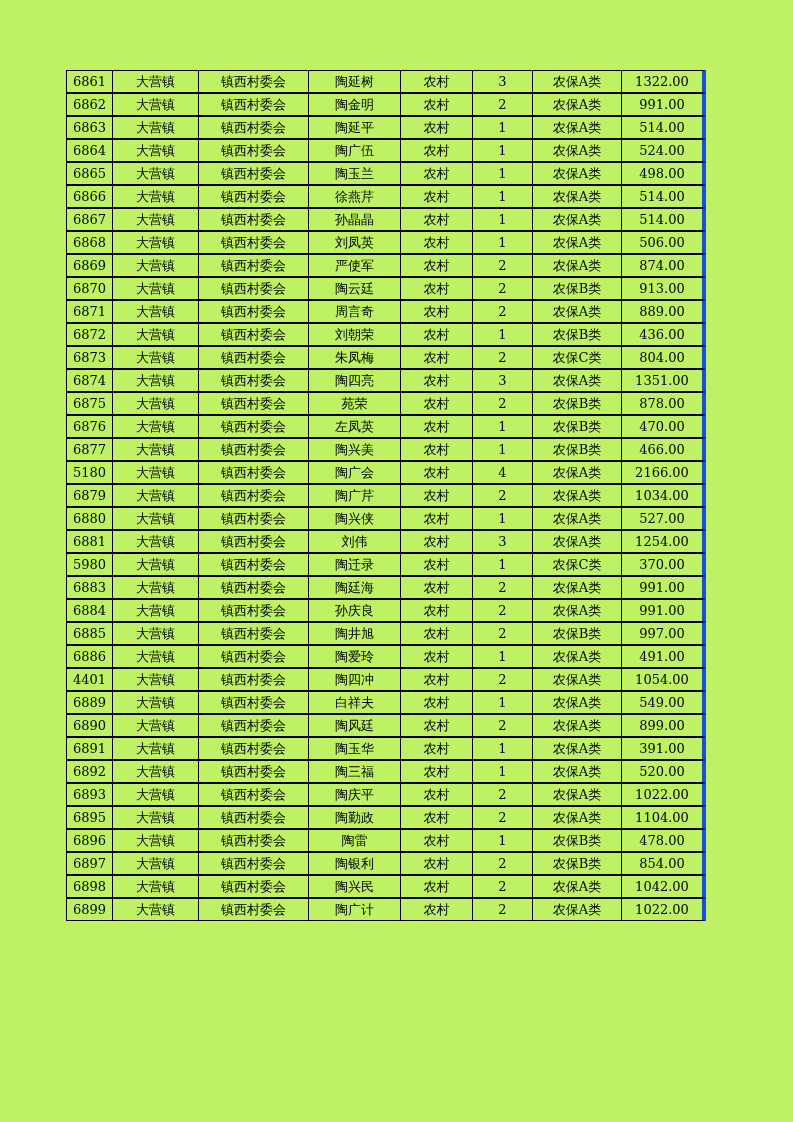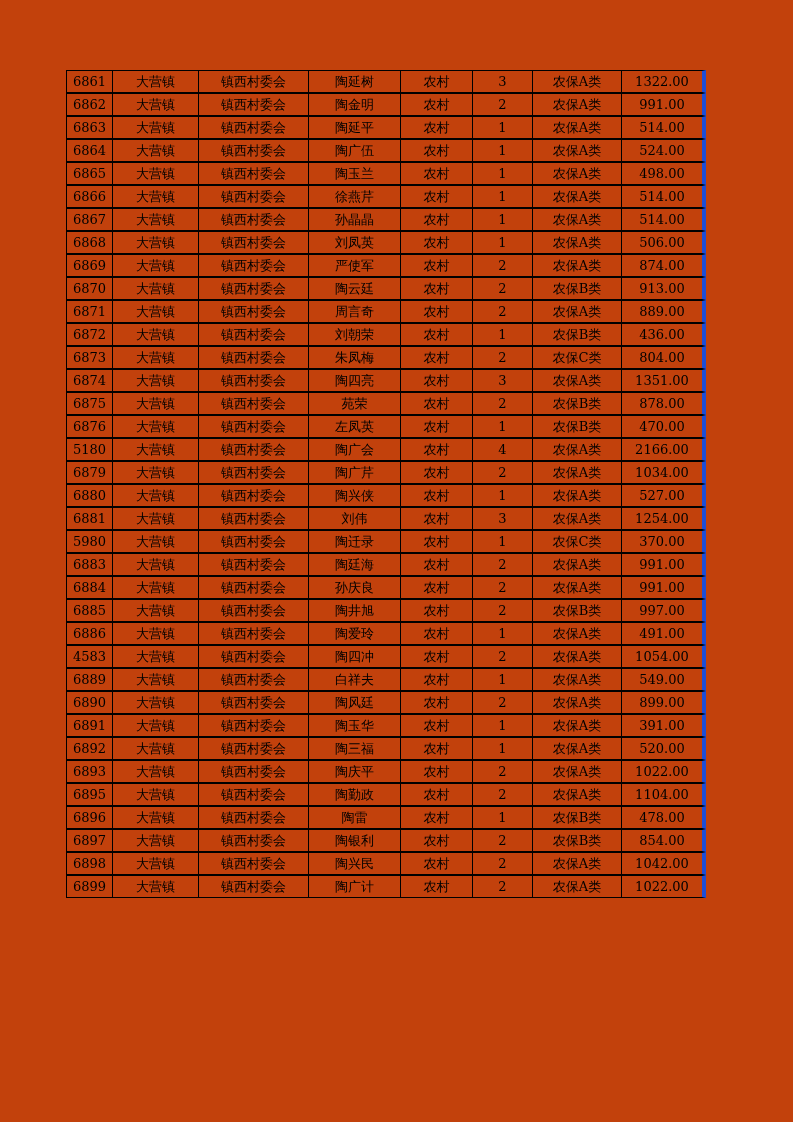--- a/index.html
+++ b/index.html
@@ -12,21 +12,21 @@
     height: 1122px;
     font-family: "DejaVu Serif", "Liberation Serif", serif;
     color: #000000;
     position: relative;
     overflow: hidden;
   }
   .page {
     position: relative;
     width: 793px;
     height: 1122px;
-    background: #c2410c;
+    background: #bef264;
   }
   .data-table {
     position: absolute;
     left: 66px;
     top: 70px;
     width: 640px;
     border-collapse: separate;
     border-spacing: 0;
     table-layout: fixed;
     font-size: 13px;
@@ -225,20 +225,30 @@
           <td>6876</td>
           <td>大营镇</td>
           <td>镇西村委会</td>
           <td>左凤英</td>
           <td>农村</td>
           <td>1</td>
           <td>农保B类</td>
           <td>470.00</td>
         </tr>
         <tr>
+          <td>6877</td>
+          <td>大营镇</td>
+          <td>镇西村委会</td>
+          <td>陶兴美</td>
+          <td>农村</td>
+          <td>1</td>
+          <td>农保B类</td>
+          <td>466.00</td>
+        </tr>
+        <tr>
           <td>5180</td>
           <td>大营镇</td>
           <td>镇西村委会</td>
           <td>陶广会</td>
           <td>农村</td>
           <td>4</td>
           <td>农保A类</td>
           <td>2166.00</td>
         </tr>
         <tr>
@@ -315,21 +325,21 @@
           <td>6886</td>
           <td>大营镇</td>
           <td>镇西村委会</td>
           <td>陶爱玲</td>
           <td>农村</td>
           <td>1</td>
           <td>农保A类</td>
           <td>491.00</td>
         </tr>
         <tr>
-          <td>4583</td>
+          <td>4401</td>
           <td>大营镇</td>
           <td>镇西村委会</td>
           <td>陶四冲</td>
           <td>农村</td>
           <td>2</td>
           <td>农保A类</td>
           <td>1054.00</td>
         </tr>
         <tr>
           <td>6889</td>

